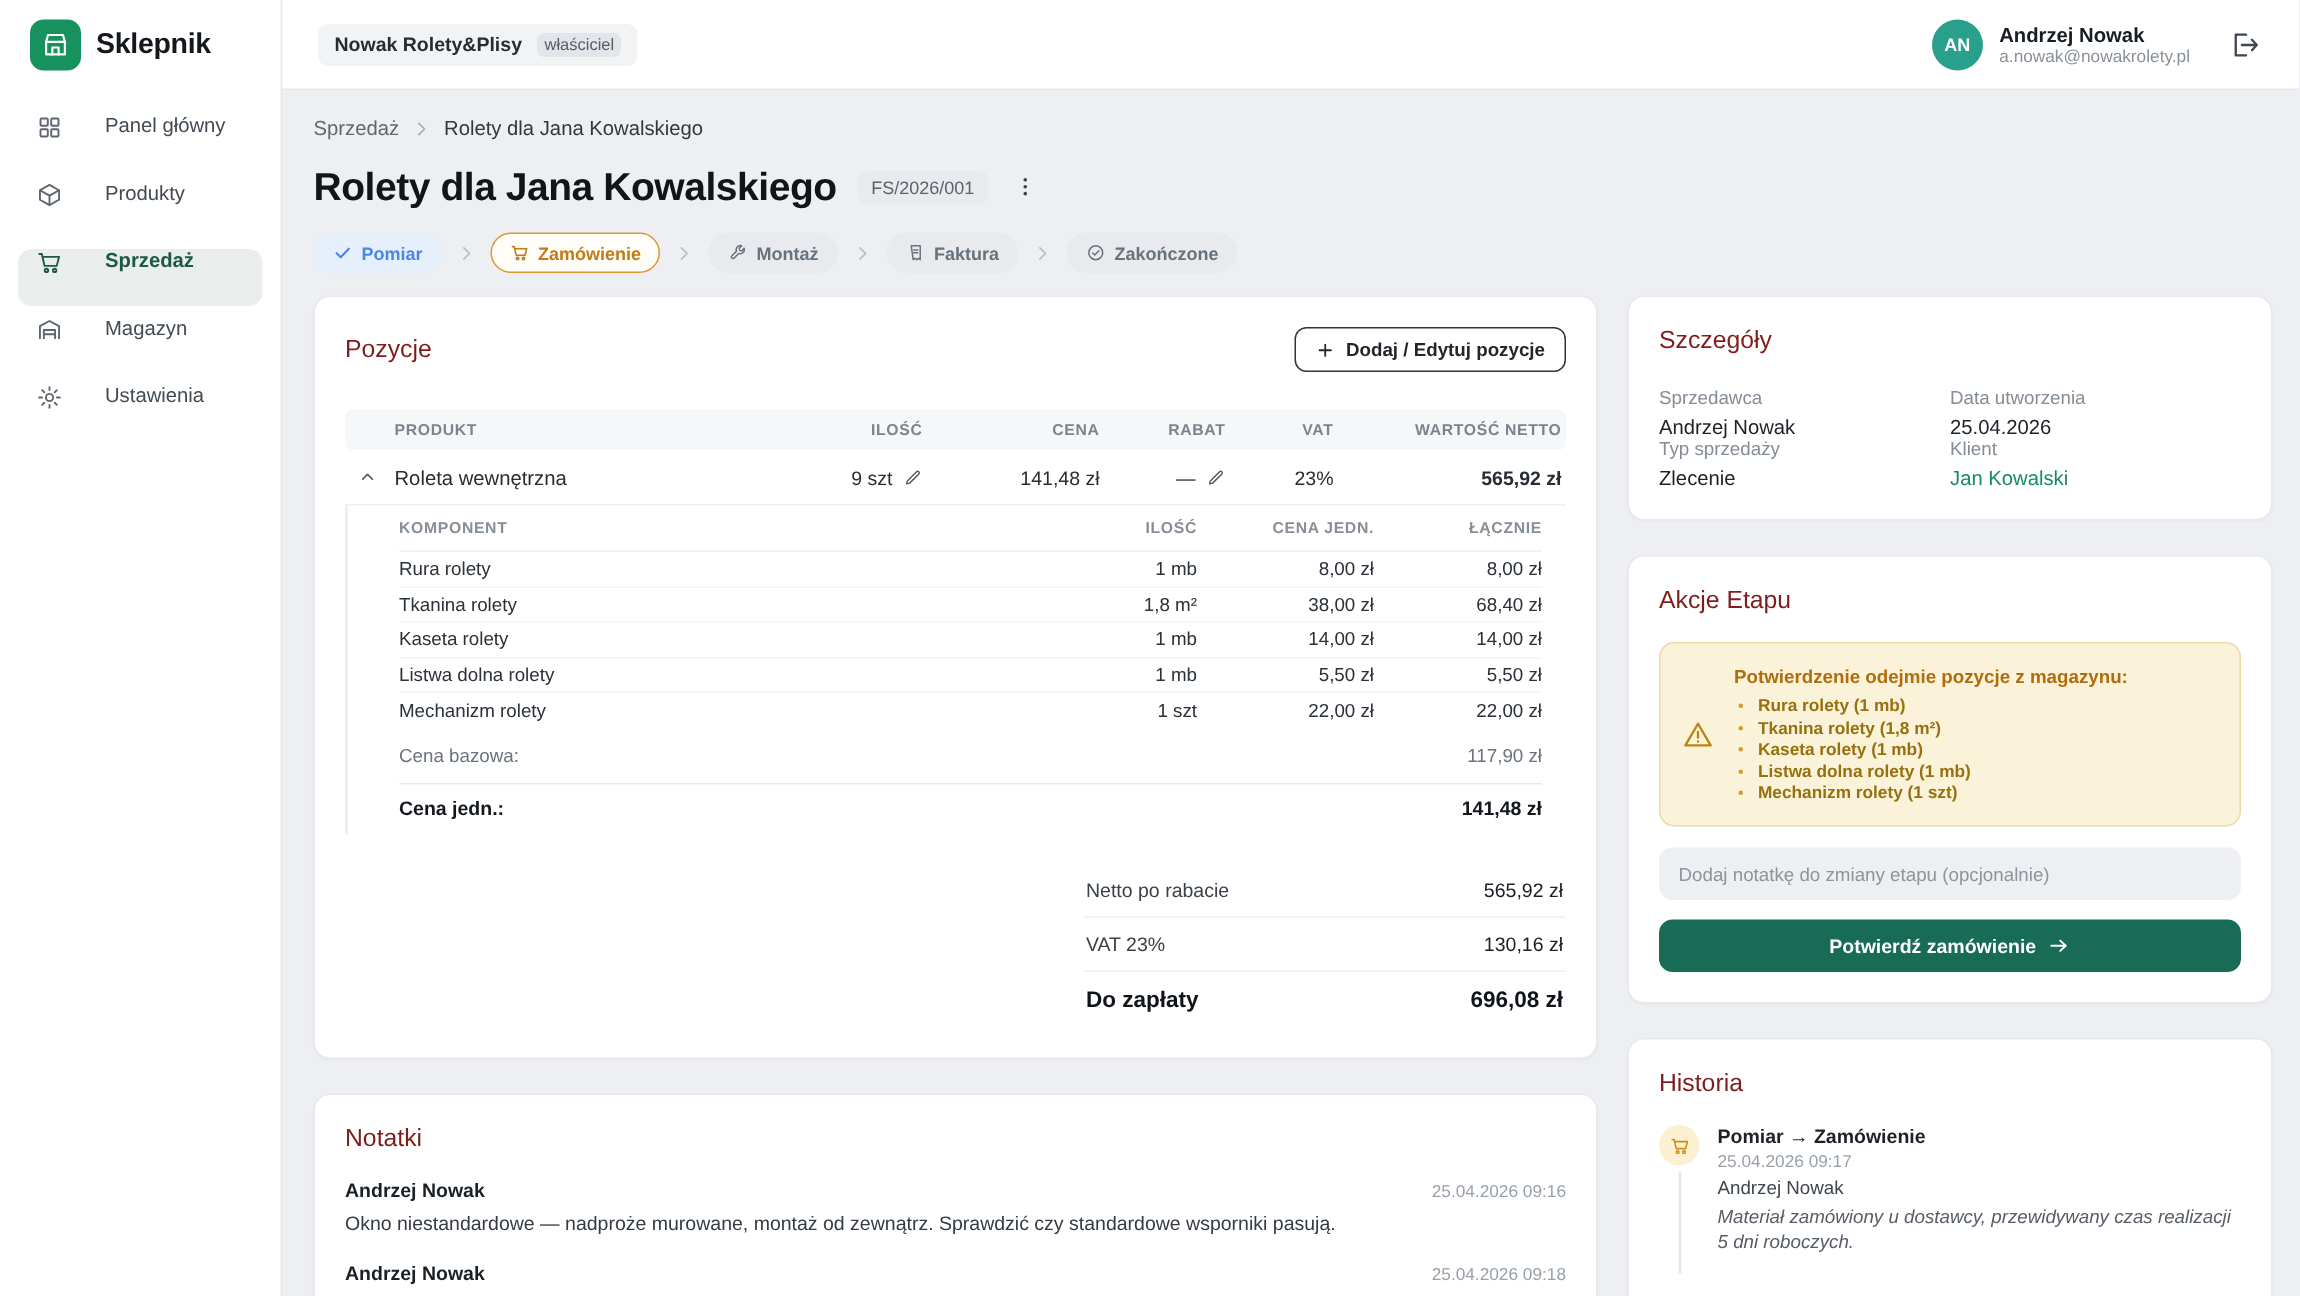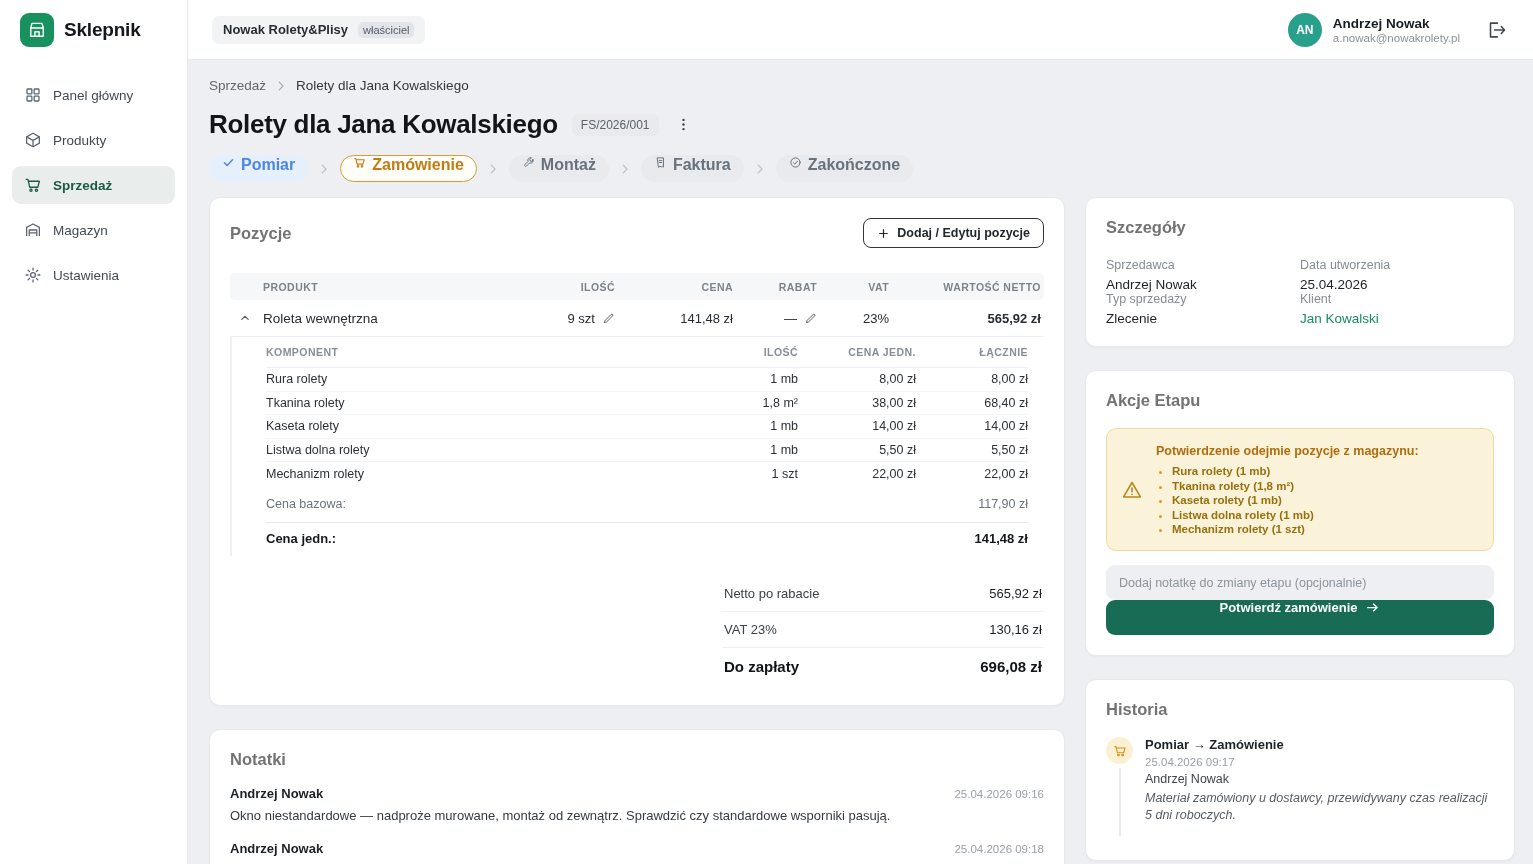--- a/index.html
+++ b/index.html
@@ -8,21 +8,21 @@
   button{font-family:inherit}
   svg{display:block}
 
   
   .sidebar{width:188px;background:#fff;border-right:1px solid #e7e9ec;flex:none;display:flex;flex-direction:column}
   .brand{display:flex;align-items:center;gap:10px;padding:13px 20px;height:60px}
   .brand-ico{width:34px;height:34px;border-radius:9px;background:var(--brandGreen,#17925f);display:flex;align-items:center;justify-content:center;flex:none}
   .brand-ico svg{width:20px;height:20px}
   .brand-name{font-size:19px;font-weight:700;color:#14181d;letter-spacing:-.2px}
   .nav{padding:16px 12px;display:flex;flex-direction:column;gap:7px}
-  .nav-item{display:flex;align-items:center;gap:11px;height:38px;padding:0 12px;border-radius:9px;font-size:13.5px;color:#424a53;cursor:pointer}
+  .nav-item{display:flex;align-items:flex-start;gap:28px;height:38px;padding:0 12px;border-radius:9px;font-size:13.5px;color:#424a53;cursor:pointer}
   .nav-ico{width:18px;height:18px;color:#5d6670;display:flex;flex:none}
   .nav-ico svg{width:18px;height:18px}
   .nav-item.active{background:var(--activeNavBg,#e9edec);color:var(--activeNavText,#1c5a46);font-weight:700}
   .nav-item.active .nav-ico{color:var(--activeNavText,#1c5a46)}
 
   
   .main{flex:1;display:flex;flex-direction:column;min-width:0}
   .topbar{height:60px;background:#fff;border-bottom:1px solid #e7e9ec;display:flex;align-items:center;justify-content:space-between;padding:0 24px;flex:none}
   .company-chip{display:inline-flex;align-items:center;gap:10px;background:#f2f3f5;border-radius:7px;padding:6px 11px;font-size:13px;font-weight:700;color:#272c33;cursor:pointer}
   .role-badge{background:#e2e5e9;border-radius:5px;padding:2px 5px;font-size:11px;font-weight:400;color:#555d66}
@@ -39,34 +39,34 @@
   .bc-link{color:#60686f;cursor:pointer}
   .bc-sep{color:#a6adb4;display:flex}
   .bc-sep svg{width:14px;height:14px}
   .bc-current{color:#32383f}
   .title-row{display:flex;align-items:center;gap:14px;margin-top:16px}
   .title-row h1{font-size:26px;font-weight:700;color:#111519;letter-spacing:-.3px}
   .doc-badge{background:#e8eaee;color:#5a626b;font-size:12px;padding:4px 9px;border-radius:6px}
   .kebab{background:none;border:none;cursor:pointer;color:#3c434b;display:flex;padding:2px}
   .kebab svg{width:17px;height:17px}
   .stages{display:flex;align-items:center;gap:9px;margin-top:15px}
-  .pill{display:inline-flex;gap:6px;height:27px;padding:0 12px;border-radius:999px;font-size:16px;font-weight:700;border:1.5px solid transparent;cursor:pointer;background:none}
+  .pill{display:inline-flex;align-items:center;gap:6px;height:27px;padding:0 12px;border-radius:999px;font-size:12px;font-weight:700;border:1.5px solid transparent;cursor:pointer;background:none}
   .pill svg{width:13px;height:13px}
   .pill.done{background:var(--stageDoneBg,#e6effc);color:var(--stageDoneText,#4b86e6)}
   .pill.active{background:#fffdf7;border-color:var(--stageActiveBorder,#dd9a33);color:var(--stageActiveText,#c07c15)}
   .pill.pending{background:#e8eaed;color:#68727c}
   .stage-sep{color:#b9bfc6;display:flex}
   .stage-sep svg{width:14px;height:14px}
 
   
   .columns{display:flex;gap:20px;margin-top:15px;align-items:flex-start}
   .col-left{width:856px;flex:none;display:flex;flex-direction:column;gap:23px}
   .col-right{flex:1;display:flex;flex-direction:column;gap:23px;min-width:0}
   .card{background:#fff;border:1px solid #e7e9ec;border-radius:11px;padding:20px;box-shadow:0 1px 2px rgba(20,30,40,.03)}
-  .card h2{font-size:16.5px;font-weight:700;color:#737373}
+  .card h2{font-size:16.5px;font-weight:400;color:#7f1d1d}
   .card-head{display:flex;align-items:center;justify-content:space-between}
 
   
   .btn-outline-dark{display:inline-flex;align-items:center;gap:7px;border:1px solid #2e353b;background:#fff;border-radius:8px;padding:7px 13px;font-size:12.5px;font-weight:700;color:#22272d;cursor:pointer}
   .btn-outline-dark svg{width:13px;height:13px}
   .ptable{margin-top:25px}
   .ptable-head,.ptable-row{display:grid;grid-template-columns:30px 1fr 108px 118px 84px 72px 152px;align-items:center}
   .ptable-head{background:#f6f7f8;border-radius:5px;height:27px;font-size:10.5px;font-weight:700;letter-spacing:.45px;color:#7b838c}
   .ptable-head span{padding:0 3px}
   .num{text-align:right}
@@ -111,21 +111,21 @@
   
   .warnbox{display:flex;gap:13px;align-items:center;background:var(--warnBg,#fbf3d9);border:1px solid var(--warnBorder,#eed9a4);border-radius:10px;padding:15px 14px;margin-top:18px}
   .warn-ico{color:#bb8414;flex:none}
   .warn-ico svg{width:22px;height:22px}
   .warn-title{font-size:12.5px;font-weight:700;color:var(--warnTitle,#b06d0d)}
   .warn-list{margin:7px 0 0 16px;display:flex;flex-direction:column;gap:2.5px}
   .warn-list li{font-size:11.5px;font-weight:700;color:var(--warnText,#97700f)}
   .warn-list li::marker{color:#d79a2b}
   .note-input{width:100%;margin-top:14px;height:35px;background:#edeff2;border:none;border-radius:9px;padding:0 13px;font-size:12.5px;font-family:inherit;color:#2a3036;outline:none}
   .note-input::placeholder{color:#8d949c}
-  .btn-primary{width:100%;height:35px;background:var(--primaryGreen,#186b54);border:none;border-radius:9px;color:#fff;font-size:13px;font-weight:700;display:flex;justify-content:center;gap:8px;cursor:pointer}
+  .btn-primary{width:100%;margin-top:13px;height:35px;background:var(--primaryGreen,#186b54);border:none;border-radius:9px;color:#fff;font-size:13px;font-weight:700;display:flex;align-items:center;justify-content:center;gap:8px;cursor:pointer}
   .btn-primary svg{width:15px;height:15px}
 
   
   .timeline{margin-top:18px}
   .tl-entry{display:flex;gap:12px}
   .tl-rail{display:flex;flex-direction:column;align-items:center;flex:none}
   .tl-ico{width:27px;height:27px;border-radius:50%;display:flex;align-items:center;justify-content:center}
   .tl-ico svg{width:14px;height:14px}
   .tl-ico.cart{background:#fcf0d2;color:#cf8c16}
   .tl-line{width:2px;flex:1;background:#e7eaec;margin:4px 0}

